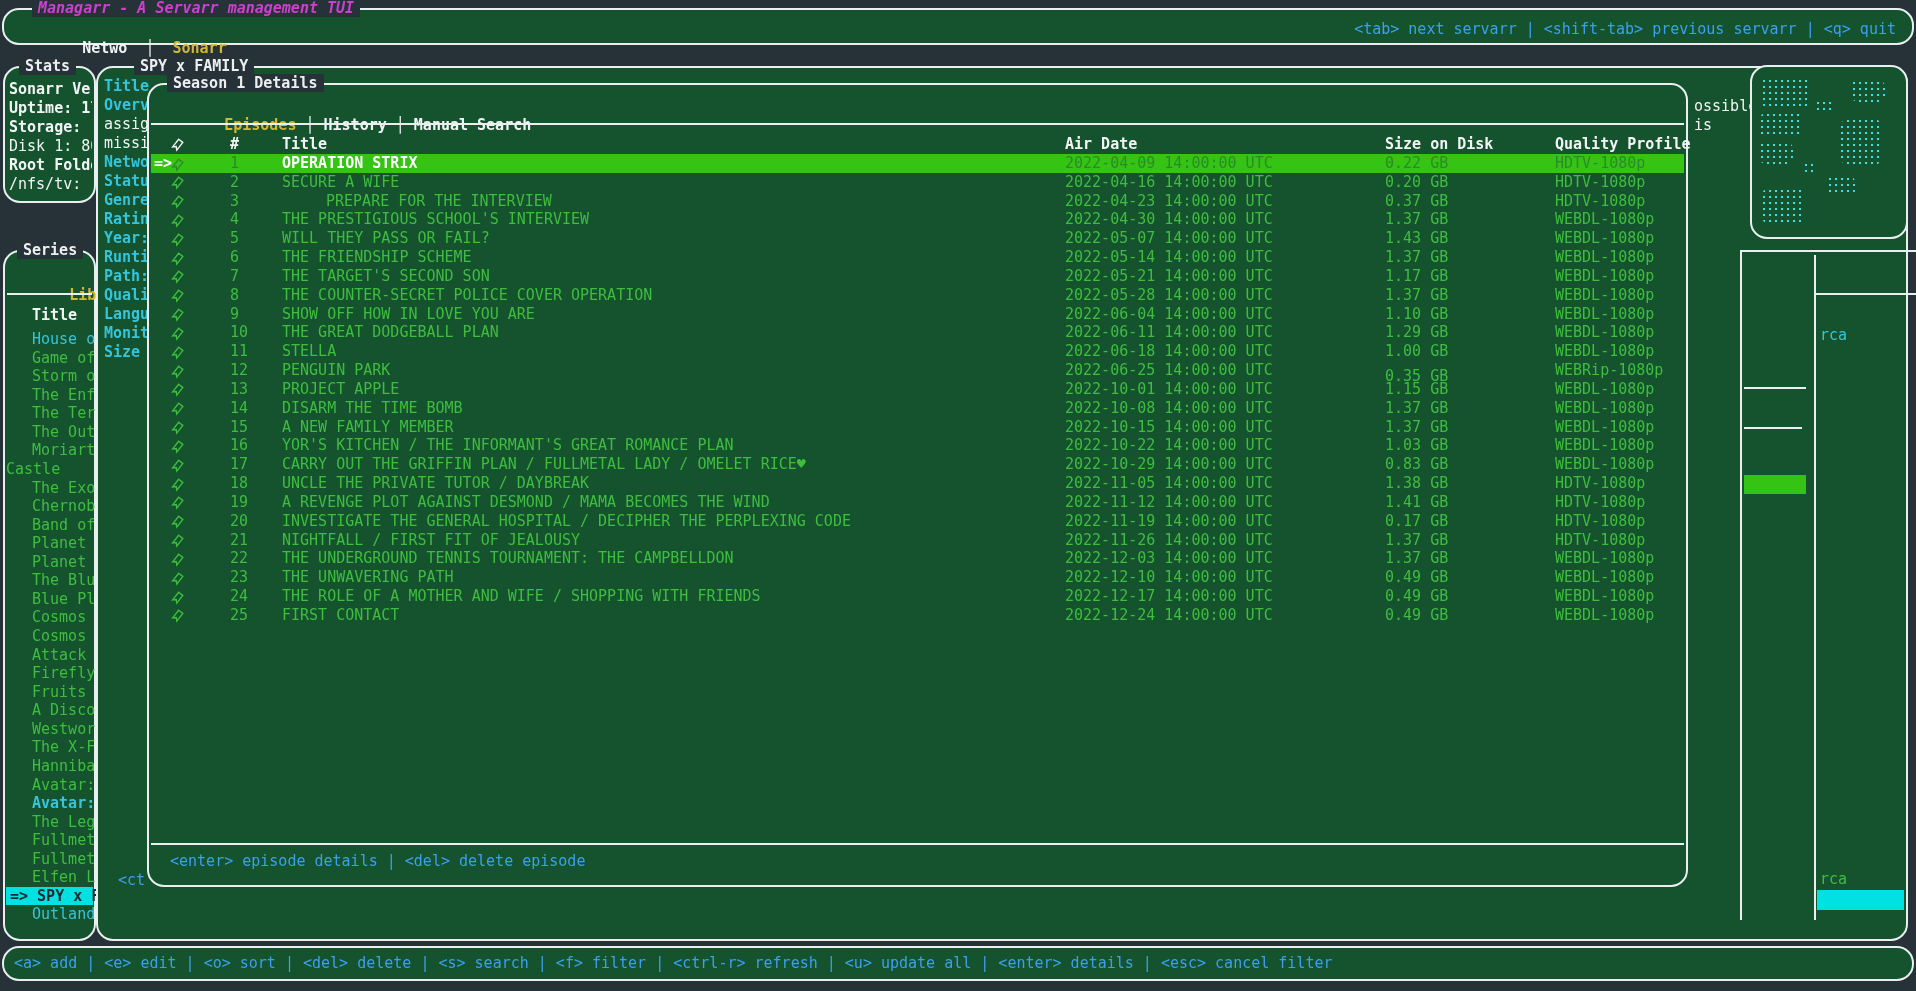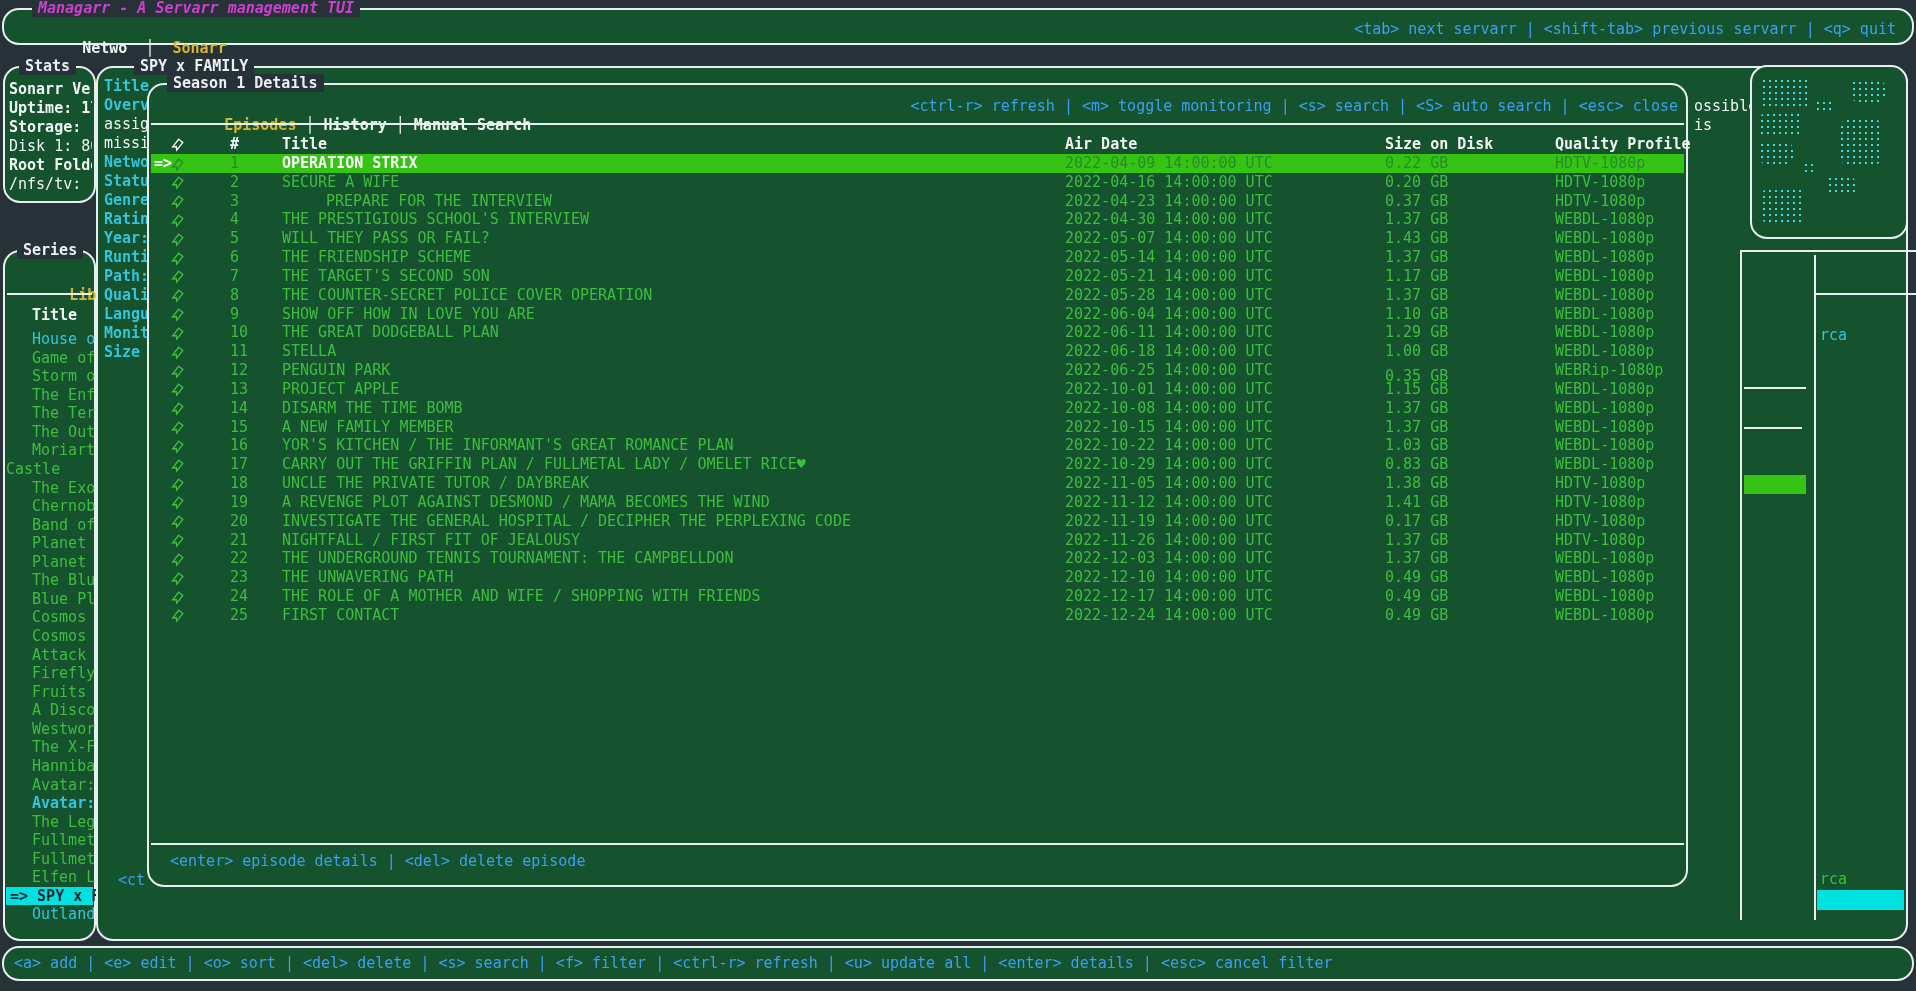--- a/index.html
+++ b/index.html
@@ -148,21 +148,20 @@
         <div class="dots" style="left: 72px; top: 106px; width: 28px; height: 20px; border-radius: 6px;"></div>
       </div>
   </div>
 
   <div class="box" style="left:147px;top:83px;width:1541px;height:804px;z-index:5;">
     <span class="boxtitle" style="left:18px;">Season 1 Details</span>
 
     <div class="txt" style="left:21px;top:12px;">
       <span class="yellow">Episodes</span><span class="white"> │ </span><span class="white bold">History</span><span class="white"> │ </span><span class="white bold">Manual Search</span>
     </div>
-    <div class="txt blue" style="right:8px;top:12px;">&lt;ctrl-r&gt; refresh | &lt;m&gt; toggle monitoring | &lt;s&gt; search | &lt;S&gt; auto search | &lt;esc&gt; close</div>
     <div class="hline" style="left:2px;right:2px;top:38px;"></div>
 
     <div style="position:absolute;left:0;right:0;top:50px;height:19px;">
       <span class="cell white bold" style="left:21px;" id="hdr-icon"><svg viewBox="0 0 16 16" class="icon-bm">
             <path d="M5.2 2.4 h5.6 v10.4 l-2.8 -2.6 l-2.8 2.6 Z" fill="none" stroke="#f2f5f5" stroke-width="1.5" transform="rotate(38 8 8)"></path>
           </svg></span>
       <span class="cell white bold" style="left:81px;">#</span>
       <span class="cell white bold" style="left:133px;">Title</span>
       <span class="cell white bold" style="left:916px;">Air Date</span>
       <span class="cell white bold" style="left:1236px;">Size on Disk</span>

